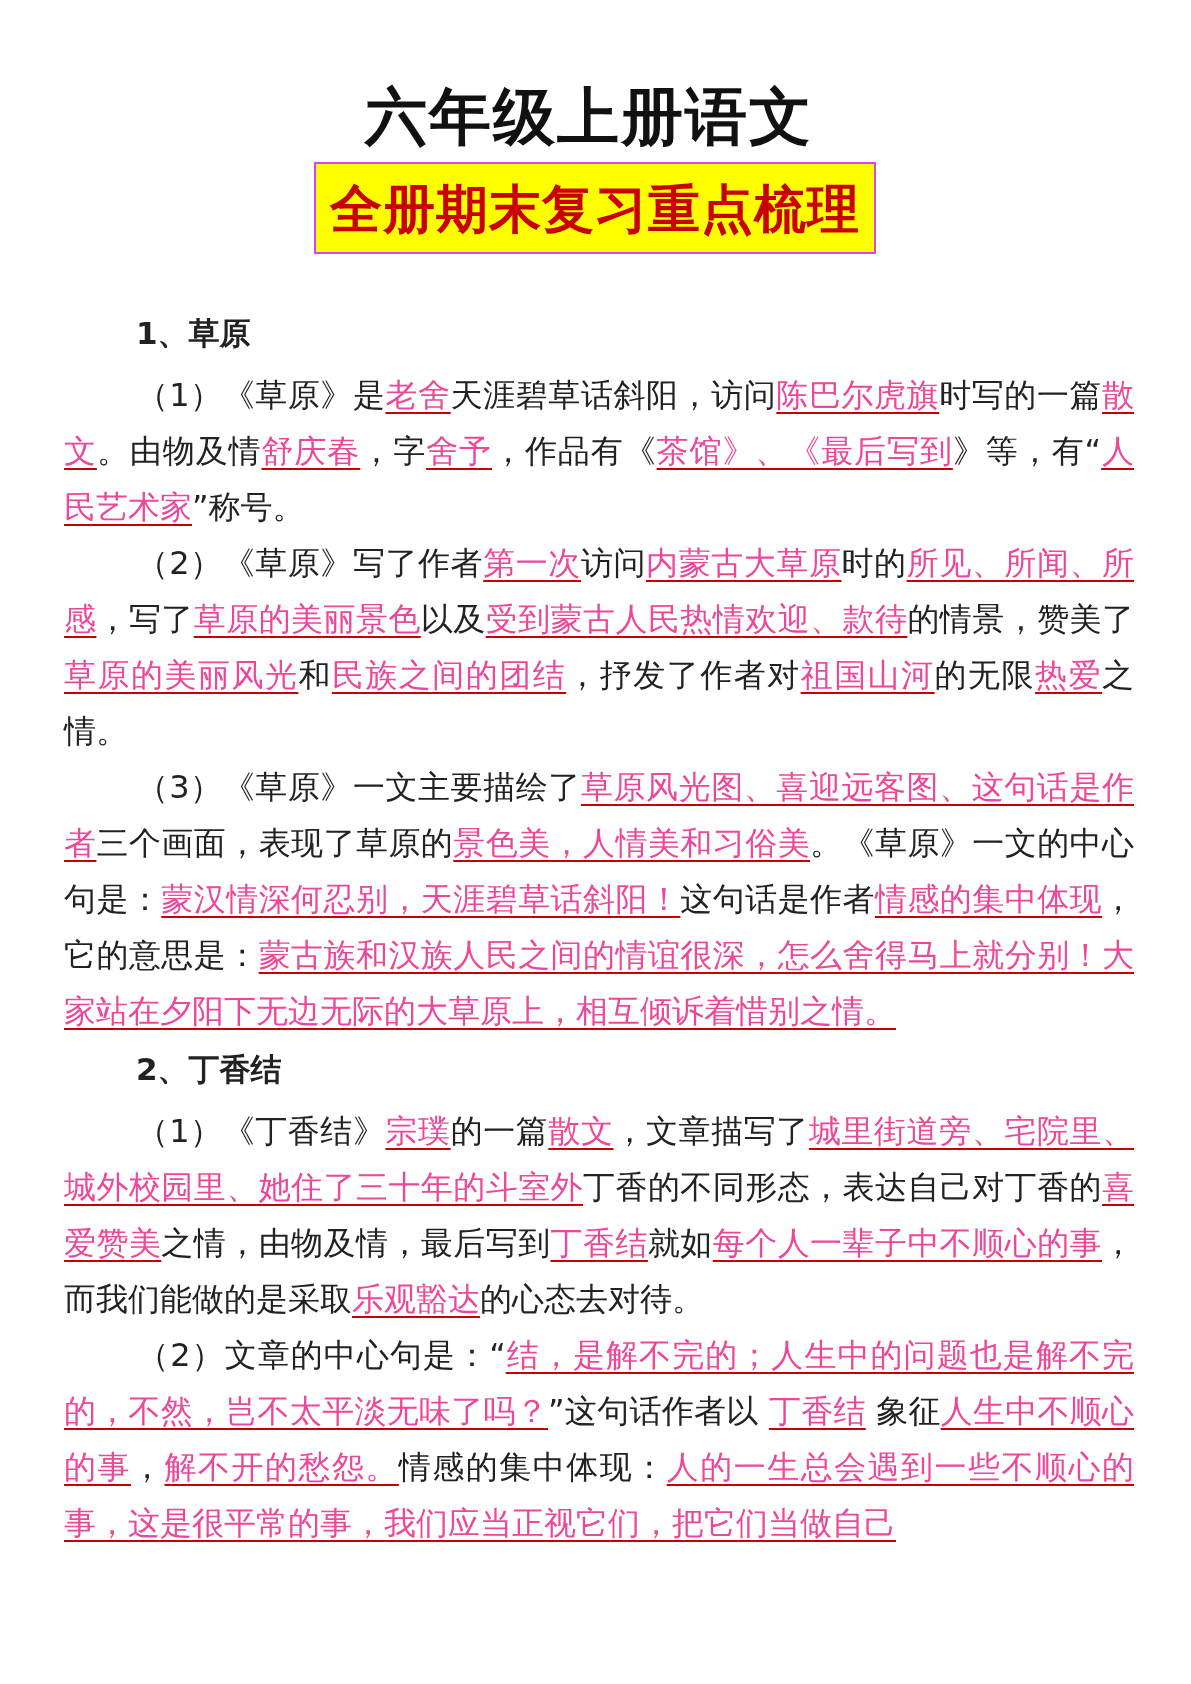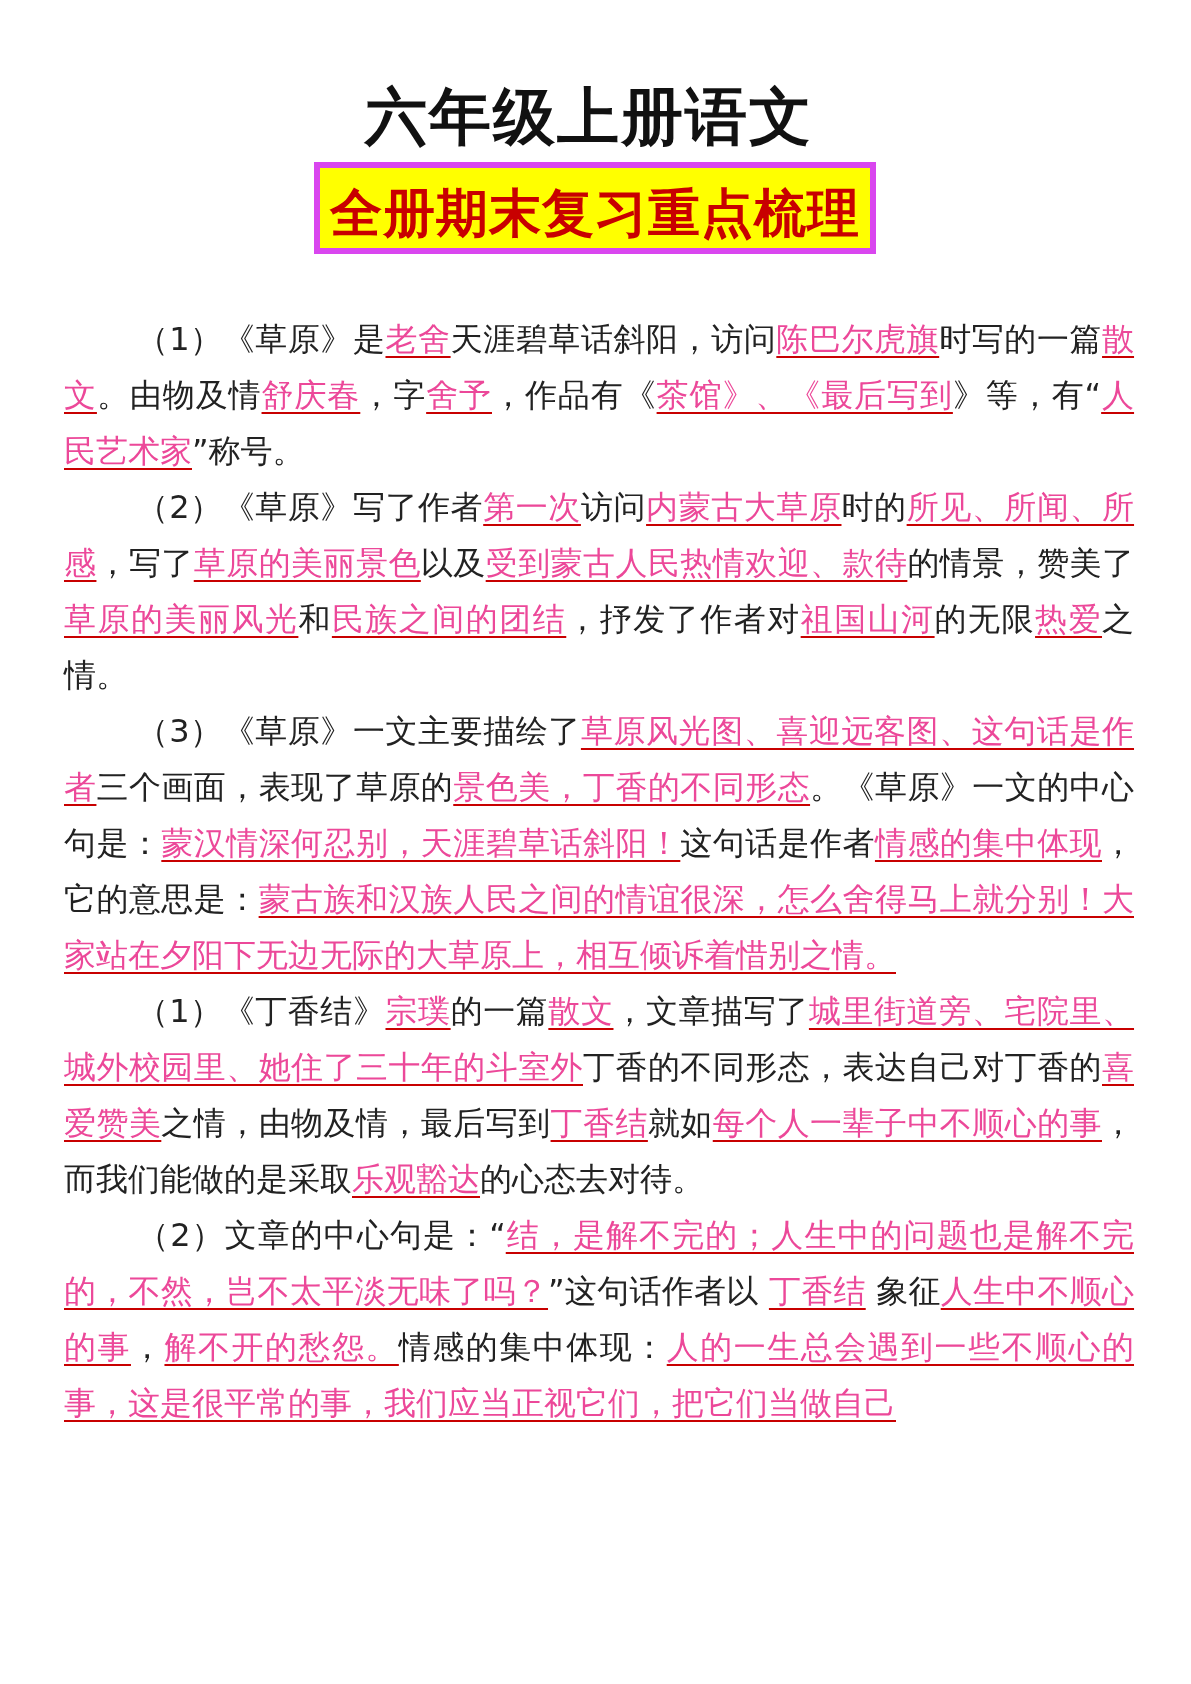--- a/index.html
+++ b/index.html
@@ -1,37 +1,39 @@
 <!DOCTYPE html>
 <html><head>
 <meta charset="utf-8">
 <style>
   html, body { margin: 0; padding: 0; background: #ffffff; }
   body { width: 1191px; height: 1684px; position: relative; overflow: hidden;
          font-family: "DejaVu Sans", "Liberation Sans", sans-serif; color: #222; }
   .title { position: absolute; top: 72px; left: 0; width: 1178px; text-align: center;
            font-size: 62px; font-weight: 900; color: #111; letter-spacing: 2px; line-height: 90px; }
   .banner { position: absolute; top: 162px; left: 314px; width: 562px; height: 92px;
-            background: #ffff00; border: 6px solid #d946ef; box-sizing: border-box;
+            background: #ffff00; border: 2px solid #d946ef; box-sizing: border-box;
             text-align: center; font-size: 52px; font-weight: 900; color: #c80000;
             line-height: 90px; letter-spacing: 1px; white-space: nowrap; }
   .content { position: absolute; top: 311px; left: 64px; width: 1070px; }
   .heading { font-size: 31px; font-weight: bold; color: #222; padding-left: 72px;
              height: 44px; line-height: 44px; margin-bottom: 12px; }
   .para { font-size: 32px; line-height: 56px; text-align: justify; margin-bottom: 0; }
   .para .indent { display: inline-block; width: 72px; }
   .k { color: #ec4899; text-decoration: underline; text-decoration-color: #c80000;
        text-decoration-thickness: 2px; text-underline-offset: 6px; }
   .heading2 { margin-top: 8px; }
 </style>
 </head>
 <body>
 
 <div class="title">六年级上册语文</div>
 <div class="banner">全册期末复习重点梳理</div>
 
 <div class="content" id="content">
+    <div class="heading">1、草原</div>
     <div class="para"><span class="indent"></span><span>（1）《草原》是</span><span class="k">老舍</span><span>天涯碧草话斜阳，访问</span><span class="k">陈巴尔虎旗</span><span>时写的一篇</span><span class="k">散文</span><span>。由物及情</span><span class="k">舒庆春</span><span>，字</span><span class="k">舍予</span><span>，作品有《</span><span class="k">茶馆》、《最后写到</span><span>》等，有“</span><span class="k">人民艺术家</span><span>”称号。</span></div>
     <div class="para"><span class="indent"></span><span>（2）《草原》写了作者</span><span class="k">第一次</span><span>访问</span><span class="k">内蒙古大草原</span><span>时的</span><span class="k">所见、所闻、所感</span><span>，写了</span><span class="k">草原的美丽景色</span><span>以及</span><span class="k">受到蒙古人民热情欢迎、款待</span><span>的情景，赞美了</span><span class="k">草原的美丽风光</span><span>和</span><span class="k">民族之间的团结</span><span>，抒发了作者对</span><span class="k">祖国山河</span><span>的无限</span><span class="k">热爱</span><span>之情。</span></div>
-    <div class="para"><span class="indent"></span><span>（3）《草原》一文主要描绘了</span><span class="k">草原风光图、喜迎远客图、这句话是作者</span><span>三个画面，表现了草原的</span><span class="k">景色美，丁香的不同形态</span><span>。《草原》一文的中心句是：</span><span class="k">蒙汉情深何忍别，天涯碧草话斜阳！</span><span>这句话是作者</span><span class="k">情感的集中体现</span><span>，它的意思是：</span><span class="k">蒙古族和汉族人民之间的情谊很深，怎么舍得马上就分别！大家站在夕阳下无边无际的大草原上，相互倾诉着惜别之情。</span></div>
+    <div class="para"><span class="indent"></span><span>（3）《草原》一文主要描绘了</span><span class="k">草原风光图、喜迎远客图、这句话是作者</span><span>三个画面，表现了草原的</span><span class="k">景色美，人情美和习俗美</span><span>。《草原》一文的中心句是：</span><span class="k">蒙汉情深何忍别，天涯碧草话斜阳！</span><span>这句话是作者</span><span class="k">情感的集中体现</span><span>，它的意思是：</span><span class="k">蒙古族和汉族人民之间的情谊很深，怎么舍得马上就分别！大家站在夕阳下无边无际的大草原上，相互倾诉着惜别之情。</span></div>
+    <div class="heading heading2">2、丁香结</div>
     <div class="para"><span class="indent"></span><span>（1）《丁香结》</span><span class="k">宗璞</span><span>的一篇</span><span class="k">散文</span><span>，文章描写了</span><span class="k">城里街道旁、宅院里、城外校园里、她住了三十年的斗室外</span><span>丁香的不同形态，表达自己对丁香的</span><span class="k">喜爱赞美</span><span>之情，由物及情，最后写到</span><span class="k">丁香结</span><span>就如</span><span class="k">每个人一辈子中不顺心的事</span><span>，而我们能做的是采取</span><span class="k">乐观豁达</span><span>的心态去对待。</span></div>
     <div class="para"><span class="indent"></span><span>（2）文章的中心句是：“</span><span class="k">结，是解不完的；人生中的问题也是解不完的，不然，岂不太平淡无味了吗？</span><span>”这句话作者以 </span><span class="k">丁香结</span><span> 象征</span><span class="k">人生中不顺心的事</span><span>，</span><span class="k">解不开的愁怨。</span><span>情感的集中体现：</span><span class="k">人的一生总会遇到一些不顺心的事，这是很平常的事，我们应当正视它们，把它们当做自己</span></div>
   </div>
 
 </body></html>

